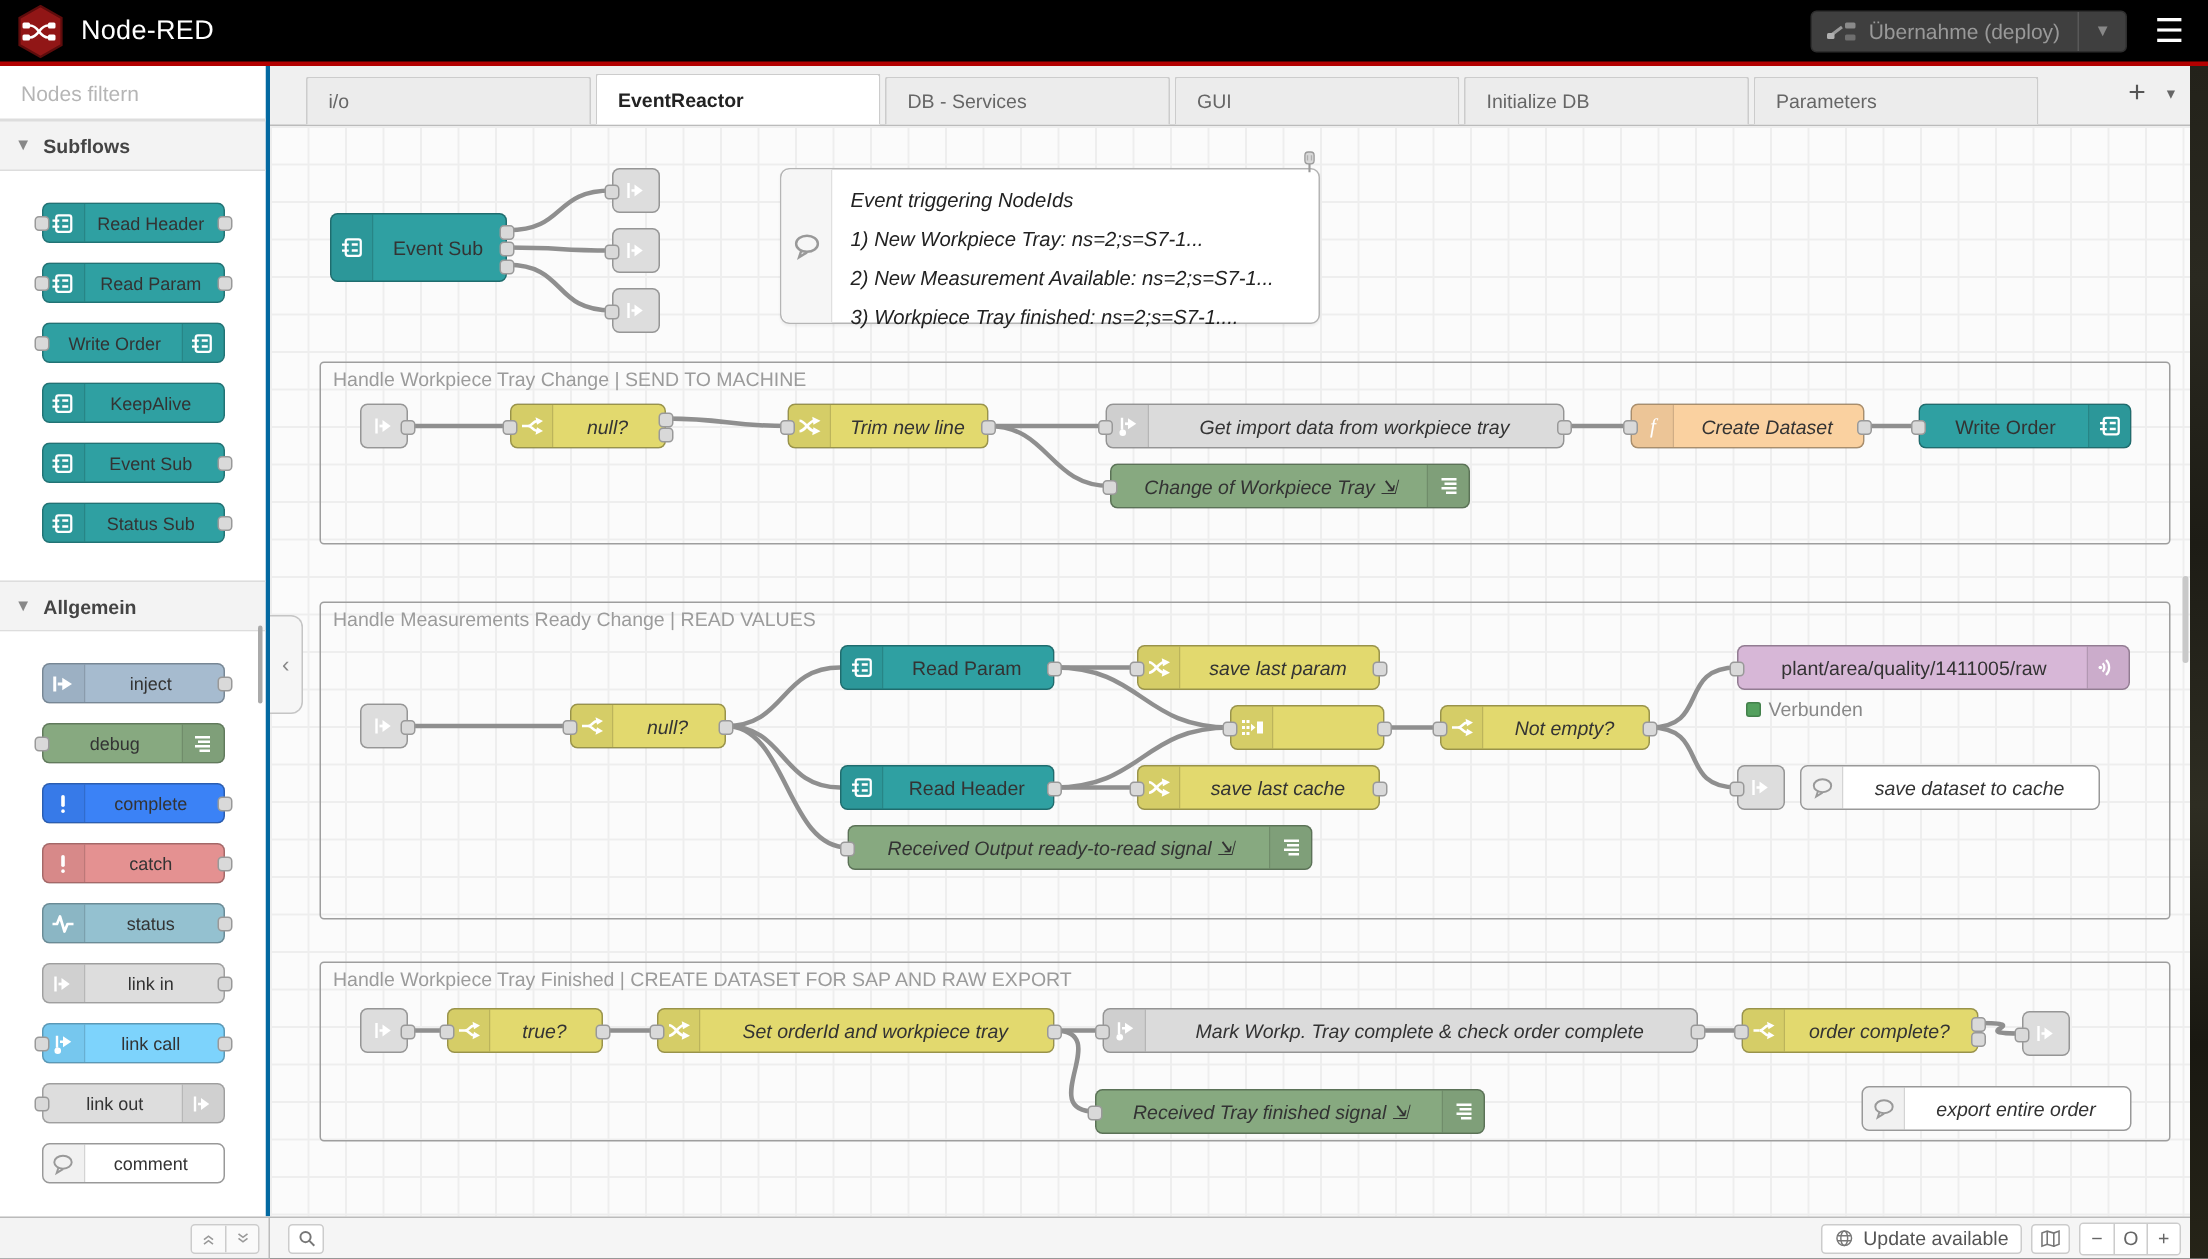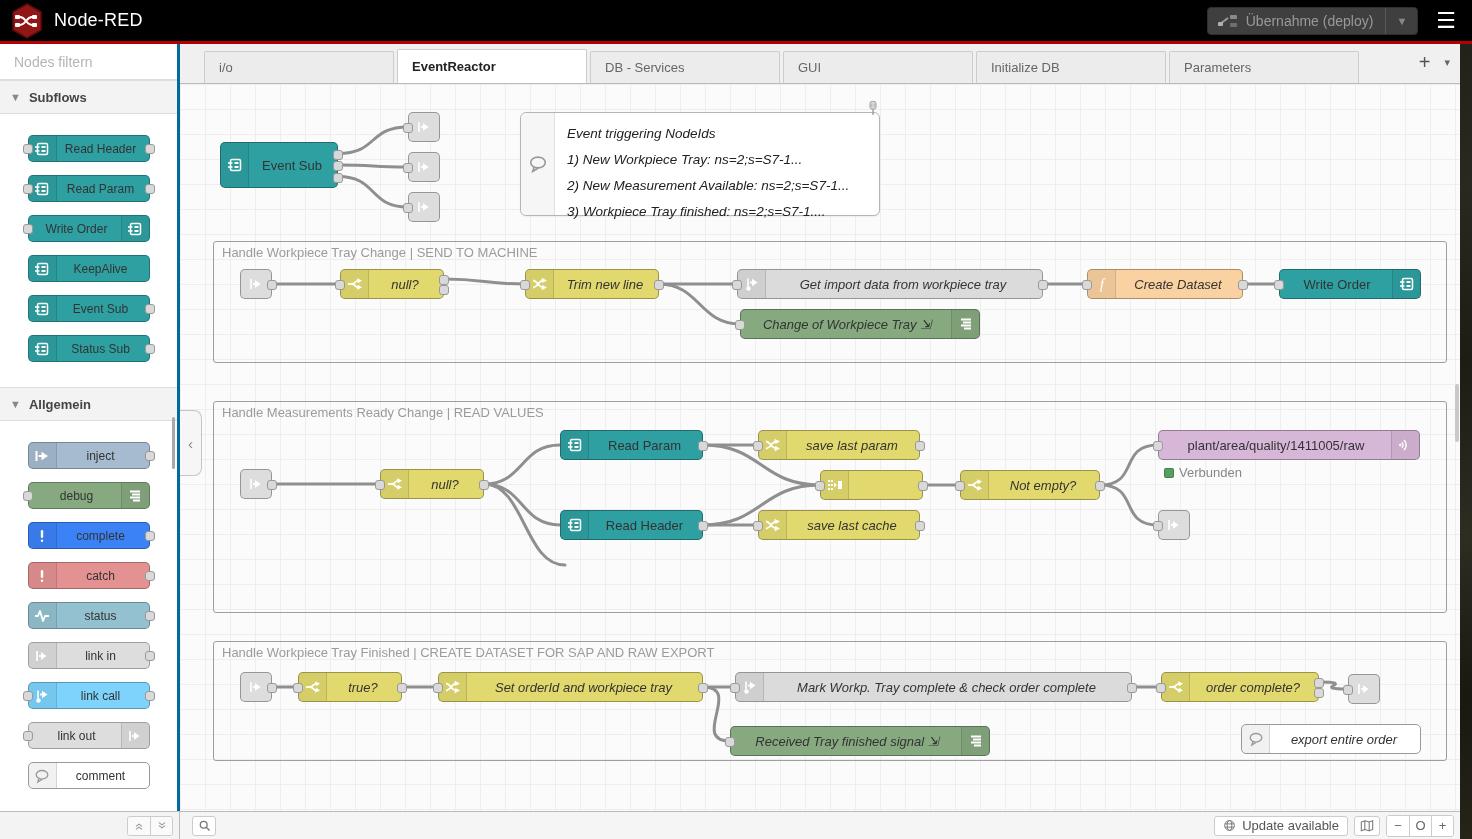--- a/index.html
+++ b/index.html
@@ -622,20 +622,38 @@
             <span>Verbunden</span>
           </div>
           <div class="node link-node" style="left: 978px; top: 426px; width: 32px; height: 30px; background: rgb(221, 221, 221);">
             <svg viewBox="0 0 16 16">
               <path d="M3 3v10" stroke="#fff" stroke-width="1.6"></path>
               <path d="M5 8h4" stroke="#fff" stroke-width="1.8"></path>
               <path d="M7 4l5.5 4L7 12z" fill="#fff"></path>
             </svg>
             <div class="port" style="left: -6px; top: 10px;"></div>
           </div>
+          <div class="node italic" style="left: 1020px; top: 426px; width: 200px; height: 30px; background: rgb(255, 255, 255); border-color: rgb(153, 153, 153);">
+            <div class="icon-region left">
+              <svg viewBox="0 0 16 16">
+                <ellipse cx="8" cy="6.8" rx="5.8" ry="4.3" fill="none" stroke="#999" stroke-width="1.3"></ellipse>
+                <path d="M5 10.3L3.8 14l4.2-2.6" fill="none" stroke="#999" stroke-width="1.3"></path>
+              </svg>
+            </div>
+            <div class="nlabel" style="left: 34px; right: 8px;">save dataset to cache</div>
+          </div>
+          <div class="node italic" style="left: 385px; top: 466px; width: 310px; height: 30px; background: rgb(135, 169, 128);">
+            <div class="icon-region right">
+              <svg viewBox="0 0 16 16">
+                <path d="M3 3.5h10M5 6.5h8M3 9.5h10M6 12.5h7" stroke="#fff" stroke-width="1.8"></path>
+              </svg>
+            </div>
+            <div class="nlabel" style="left: 8px; right: 34px;">Received Output ready-to-read signal ⇲</div>
+            <div class="port" style="left: -6px; top: 10px;"></div>
+          </div>
           <div class="node link-node" style="left: 60px; top: 588px; width: 32px; height: 30px; background: rgb(221, 221, 221);">
             <svg viewBox="0 0 16 16">
               <path d="M3 3v10" stroke="#fff" stroke-width="1.6"></path>
               <path d="M5 8h4" stroke="#fff" stroke-width="1.8"></path>
               <path d="M7 4l5.5 4L7 12z" fill="#fff"></path>
             </svg>
             <div class="port" style="right: -6px; top: 10px;"></div>
           </div>
           <div class="node italic" style="left: 118px; top: 588px; width: 104px; height: 30px; background: rgb(226, 217, 110);">
             <div class="icon-region left">

